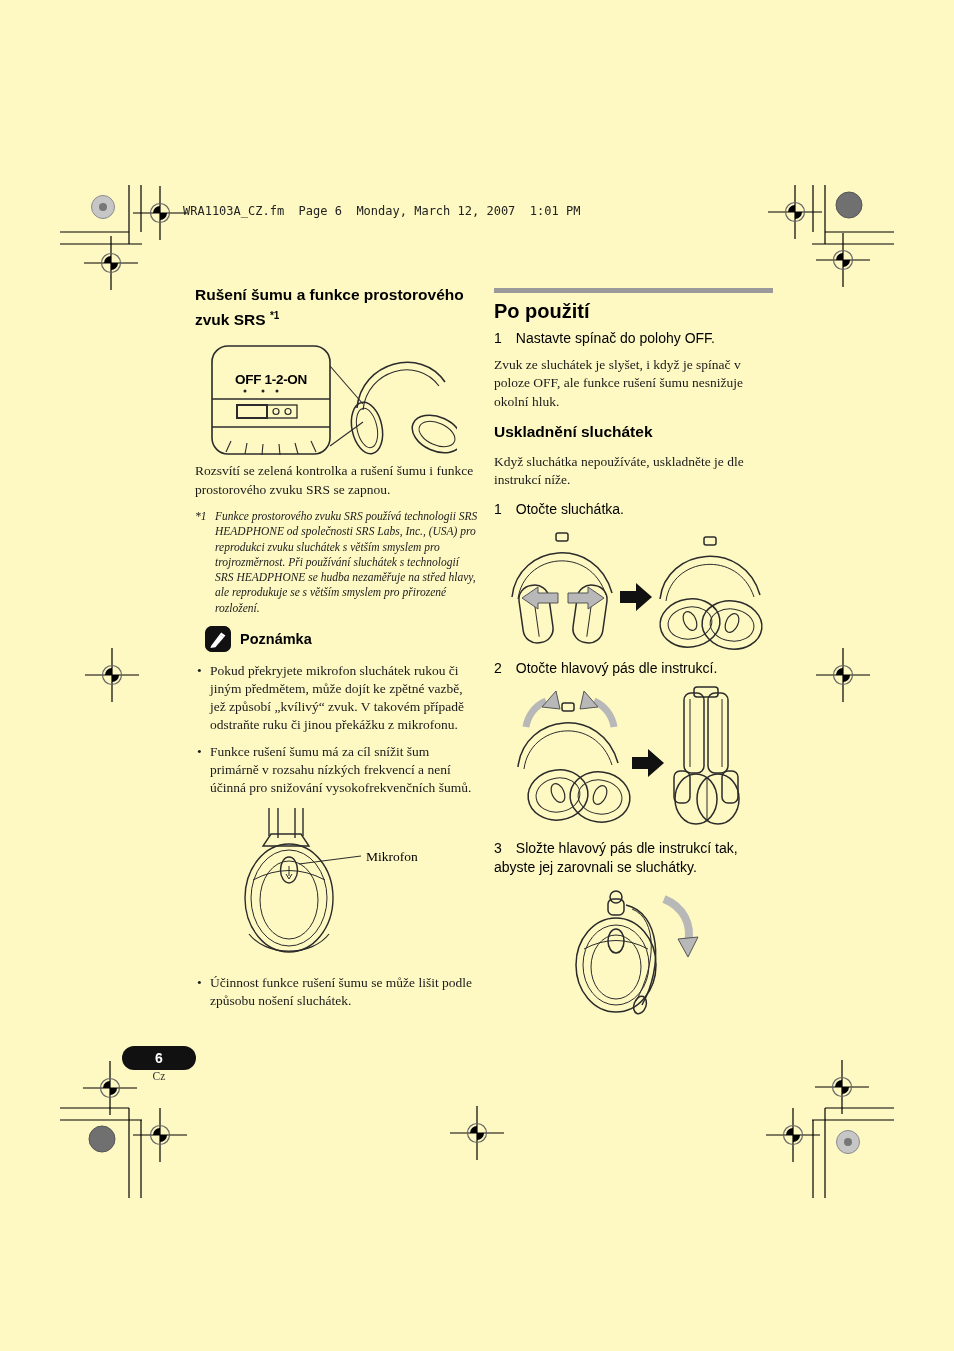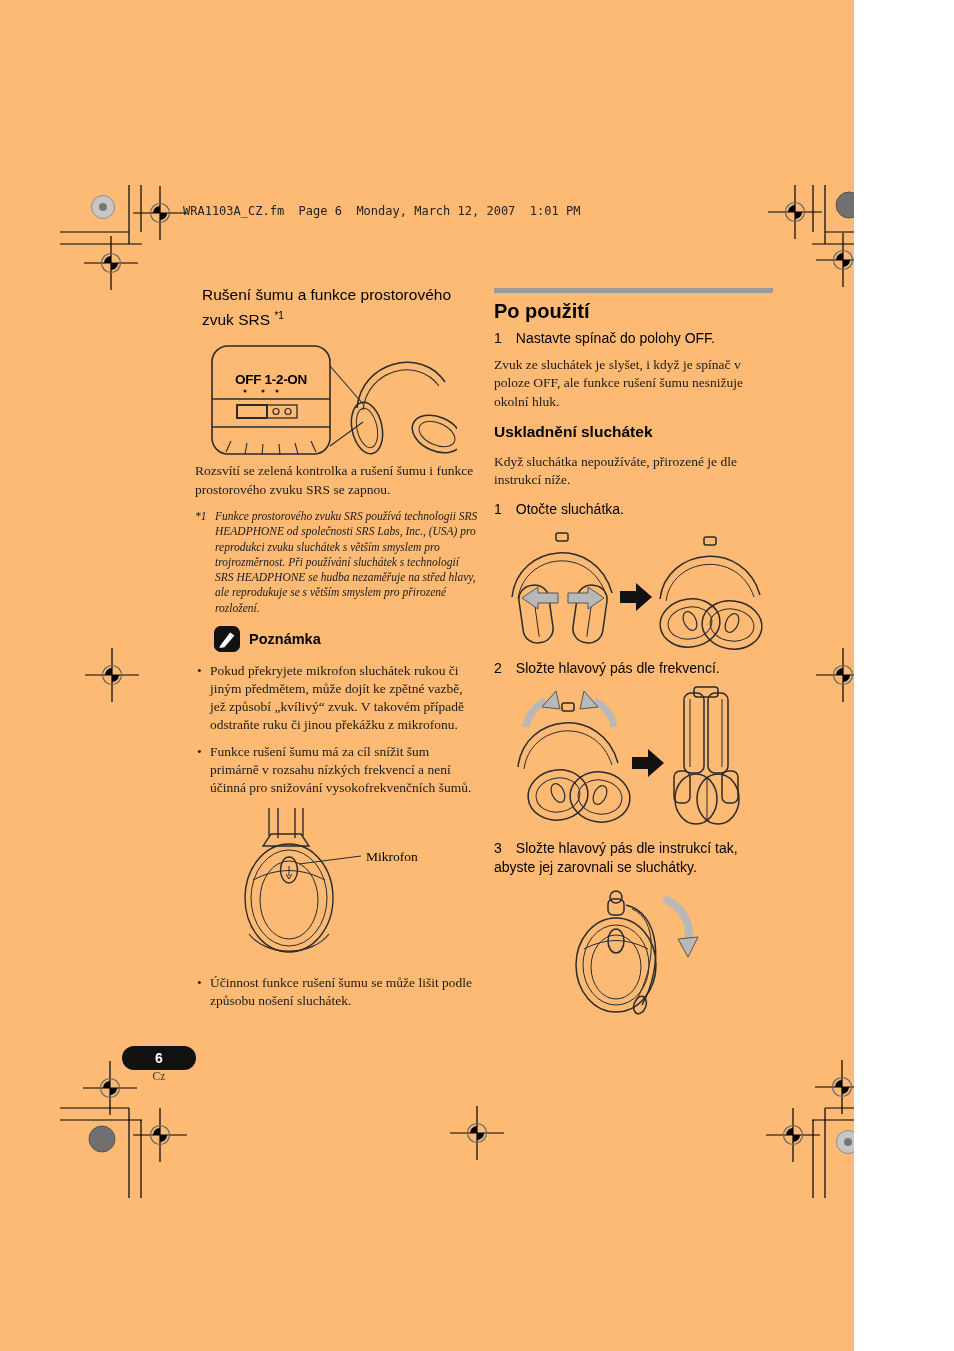--- a/index.html
+++ b/index.html
@@ -1,38 +1,38 @@
 <!DOCTYPE html>
 <html><head>
 <meta charset="utf-8">
 <style>
   html,body{margin:0;padding:0;background:#fff;}
-  .page{position:relative;width:854px;height:1351px;background:#fdba74;overflow:hidden;
+  .page{position:relative;width:954px;height:1351px;background:#fef9c3;overflow:hidden;
         color:#1a1a1a;font-family:"Liberation Serif",serif;}
   .marks{position:absolute;left:0;top:0;pointer-events:none;}
   .print-header{position:absolute;left:183px;top:204px;
         font-family:"DejaVu Sans Mono",monospace;font-size:12px;color:#222;white-space:pre;}
   .col{position:absolute;}
   .col-left{left:195px;top:282px;width:284px;}
   .col-right{left:494px;top:288px;width:279px;}
-  h2.sec{font-family:"Liberation Sans",sans-serif;font-weight:normal;font-size:15.5px;
-        line-height:1.62;margin:0 0 12px 7px;color:#000;}
+  h2.sec{font-family:"Liberation Sans",sans-serif;font-weight:bold;font-size:15.5px;
+        line-height:1.62;margin:0 0 12px 0;color:#000;}
   h2.sec sup{font-size:10px;}
   h1.sec{font-family:"Liberation Sans",sans-serif;font-weight:bold;font-size:20px;
         line-height:1.2;margin:2px 0 6px 0;color:#000;}
   h3.sec{font-family:"Liberation Sans",sans-serif;font-weight:bold;font-size:15.5px;
         margin:12px 0 12px 0;color:#000;}
   .step{font-family:"Liberation Sans",sans-serif;font-weight:normal;font-size:14px;
         line-height:1.35;margin:0 0 8px 0;color:#000;}
   .step .num{margin-right:14px;}
   p.body{font-size:13.5px;line-height:1.36;margin:0 0 10px 0;}
   .footnote{position:relative;padding-left:20px;font-style:italic;font-size:11.5px;
         line-height:1.33;margin:0 0 10px 0;}
   .footnote .marker{position:absolute;left:0;top:0;}
-  .note-head{display:flex;align-items:center;gap:9px;margin:6px 0 10px 19px;}
+  .note-head{display:flex;align-items:center;gap:9px;margin:6px 0 10px 10px;}
   .note-icon{width:26px;height:26px;border-radius:7px;background:#111;display:block;}
   .note-title{font-family:"Liberation Sans",sans-serif;font-weight:bold;font-size:14.5px;color:#000;}
   ul.notes{margin:0 0 4px 0;padding:0;list-style:none;}
   ul.notes li{position:relative;padding-left:15px;margin:0 0 9px 0;
         font-size:13.5px;line-height:1.33;}
   ul.notes li::before{content:"\2022";position:absolute;left:2px;top:0;}
   .illus{display:block;}
   .bar{width:100%;height:5px;background:#9a9a9a;margin:0 0 6px 0;}
   .badge{position:absolute;left:122px;top:1046px;width:74px;height:24px;background:#111;
         border-radius:12px;display:flex;align-items:center;justify-content:center;}
@@ -194,21 +194,21 @@
   <div class="col col-right">
     <div class="bar"></div>
     <h1 class="sec">Po použití</h1>
 
     <p class="step">
       <span class="num">1</span><span>Nastavte spínač do polohy OFF.</span>
     </p>
     <p class="body">Zvuk ze sluchátek je slyšet, i když je spínač v poloze OFF, ale funkce rušení šumu nesnižuje okolní hluk.</p>
 
     <h3 class="sec">Uskladnění sluchátek</h3>
-    <p class="body">Když sluchátka nepoužíváte, přirozené je dle instrukcí níže.</p>
+    <p class="body">Když sluchátka nepoužíváte, uskladněte je dle instrukcí níže.</p>
 
     <p class="step" style="margin-top:8px">
       <span class="num">1</span><span>Otočte sluchátka.</span>
     </p>
 
     <svg class="illus" width="268" height="126" viewBox="0 0 268 126" style="margin:4px 0 6px 4px">
       <g class="ln" stroke-width="1.5">
         <path d="M14 70 C20 16 98 8 114 66"></path>
         <path d="M20 72 C26 26 92 18 108 68" stroke-width="1"></path>
         <rect x="23" y="58" width="30" height="58" rx="14" transform="rotate(-8 38 87)"></rect>
@@ -229,21 +229,21 @@
         <ellipse cx="192" cy="96" rx="22" ry="16" transform="rotate(-8 192 96)" stroke-width="1"></ellipse>
         <ellipse cx="192" cy="94" rx="6" ry="10" transform="rotate(-25 192 94)" stroke-width="1.2"></ellipse>
         <ellipse cx="234" cy="98" rx="30" ry="24" transform="rotate(8 234 98)"></ellipse>
         <ellipse cx="234" cy="98" rx="22" ry="16" transform="rotate(8 234 98)" stroke-width="1"></ellipse>
         <ellipse cx="234" cy="96" rx="6" ry="10" transform="rotate(25 234 96)" stroke-width="1.2"></ellipse>
         <rect x="206" y="10" width="12" height="8" rx="2"></rect>
       </g>
     </svg>
 
     <p class="step">
-      <span class="num">2</span><span>Složte hlavový pás dle frekvencí.</span>
+      <span class="num">2</span><span>Otočte hlavový pás dle instrukcí.</span>
     </p>
 
     <svg class="illus" width="268" height="148" viewBox="0 0 268 148" style="margin:2px 0 6px 4px">
       <g fill="none" stroke="#b8b8b8" stroke-width="7">
         <path d="M28 42 A34 34 0 0 1 48 16"></path>
         <path d="M116 42 A34 34 0 0 0 96 16"></path>
       </g>
       <polygon points="44,22 58,6 62,24" fill="#b8b8b8" stroke="#555" stroke-width="1"></polygon>
       <polygon points="100,22 86,6 82,24" fill="#b8b8b8" stroke="#555" stroke-width="1"></polygon>
       <g class="ln" stroke-width="1.5">

